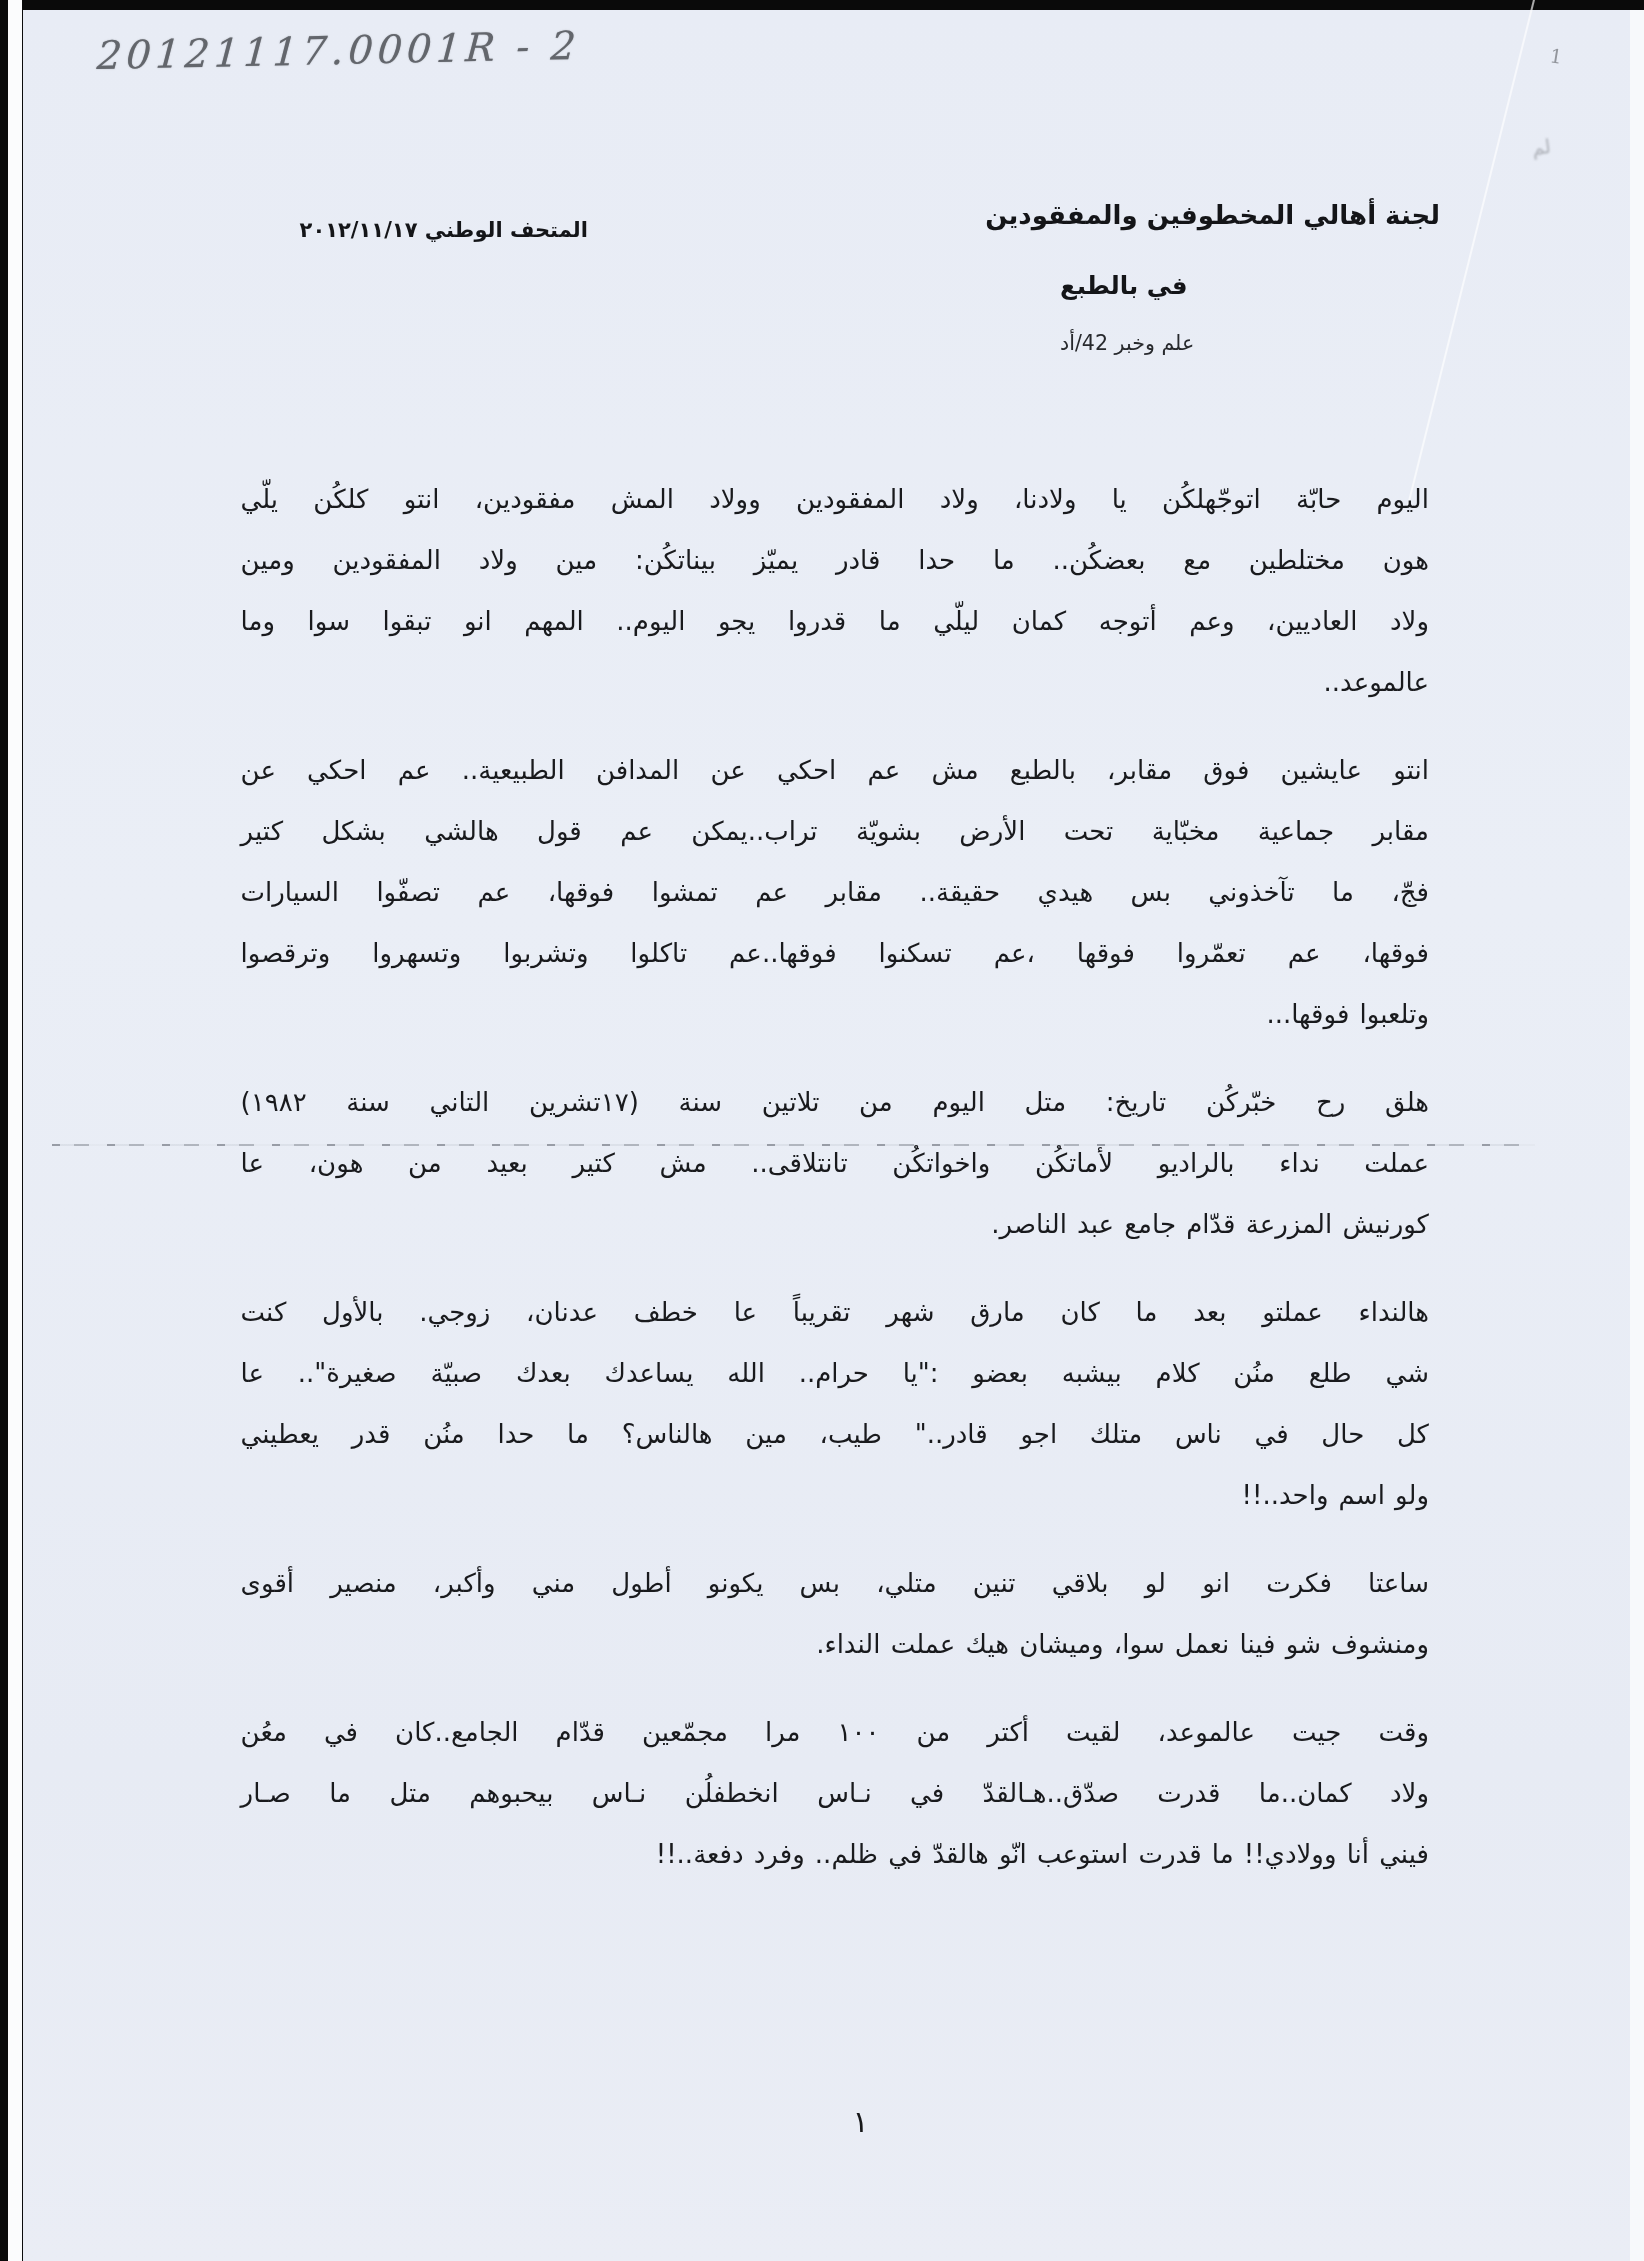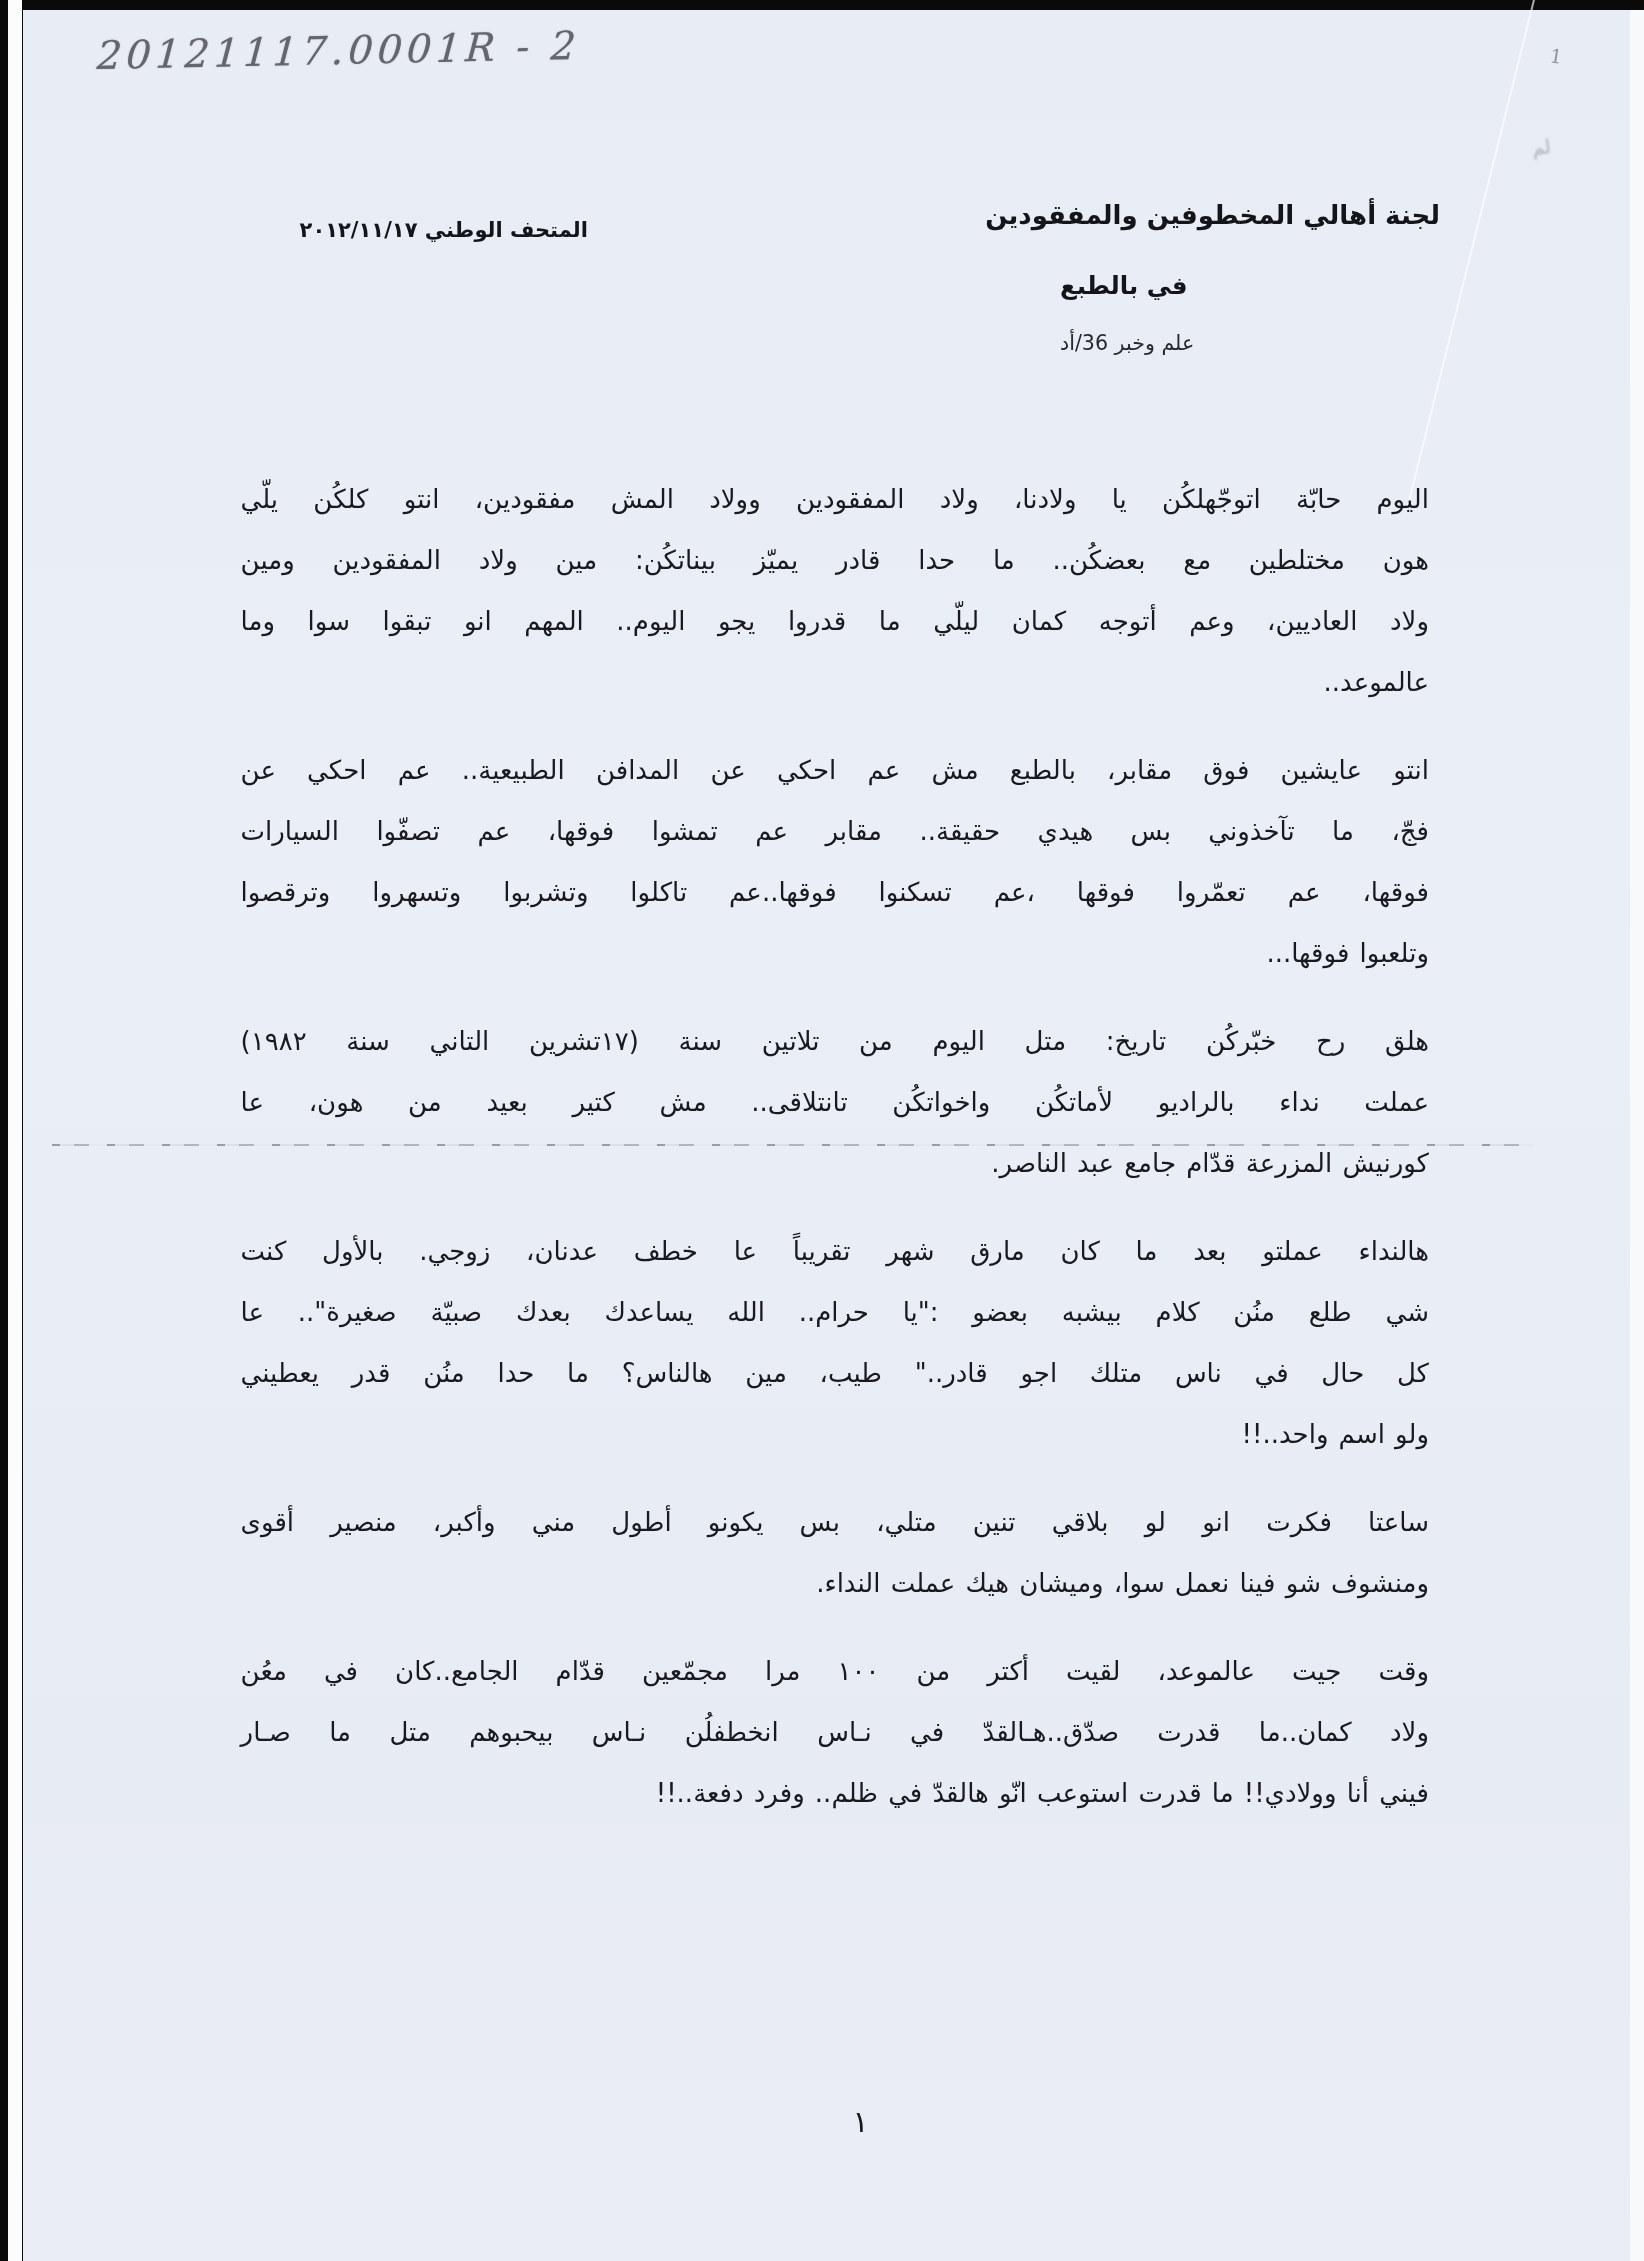--- a/index.html
+++ b/index.html
@@ -88,37 +88,38 @@
 
     <div class="handwritten">20121117.0001R - 2</div>
 
     <div class="mark mark1">1</div>
     <div class="mark mark2">لم</div>
     <div class="diag-crease"></div>
 
     <div class="hdr-right">
       <div class="l1">لجنة أهالي المخطوفين والمفقودين</div>
       <div class="l2">في بالطبع</div>
-      <div class="l3">علم وخبر 36/أد</div>
+      <div class="l3">علم وخبر 42/أد</div>
     </div>
 
     <div class="hdr-left">المتحف الوطني ٢٠١٢/١١/١٧</div>
 
     <div class="body-text">
 
       <div class="para">
         <div class="ln">اليوم حابّة اتوجّهلكُن يا ولادنا، ولاد المفقودين وولاد المش مفقودين، انتو كلكُن يلّي</div>
         <div class="ln">هون مختلطين مع بعضكُن.. ما حدا قادر يميّز بيناتكُن: مين ولاد المفقودين ومين</div>
         <div class="ln">ولاد العاديين، وعم أتوجه كمان ليلّي ما قدروا يجو اليوم.. المهم انو تبقوا سوا وما</div>
         <div class="ln last">عالموعد..</div>
       </div>
 
 
       <div class="para">
         <div class="ln">انتو عايشين فوق مقابر، بالطبع مش عم احكي عن المدافن الطبيعية.. عم احكي عن</div>
+        <div class="ln">مقابر جماعية مخبّاية تحت الأرض بشويّة تراب..يمكن عم قول هالشي بشكل كتير</div>
         <div class="ln">فجّ، ما تآخذوني بس هيدي حقيقة.. مقابر عم تمشوا فوقها، عم تصفّوا السيارات</div>
         <div class="ln">فوقها، عم تعمّروا فوقها ،عم تسكنوا فوقها..عم تاكلوا وتشربوا وتسهروا وترقصوا</div>
         <div class="ln last">وتلعبوا فوقها...</div>
       </div>
 
       <div class="para">
         <div class="ln">هلق رح خبّركُن تاريخ: متل اليوم من تلاتين سنة (١٧تشرين التاني سنة ١٩٨٢)</div>
         <div class="ln">عملت نداء بالراديو لأماتكُن واخواتكُن تانتلاقى.. مش كتير بعيد من هون، عا</div>
         <div class="ln last">كورنيش المزرعة قدّام جامع عبد الناصر.</div>
       </div>

